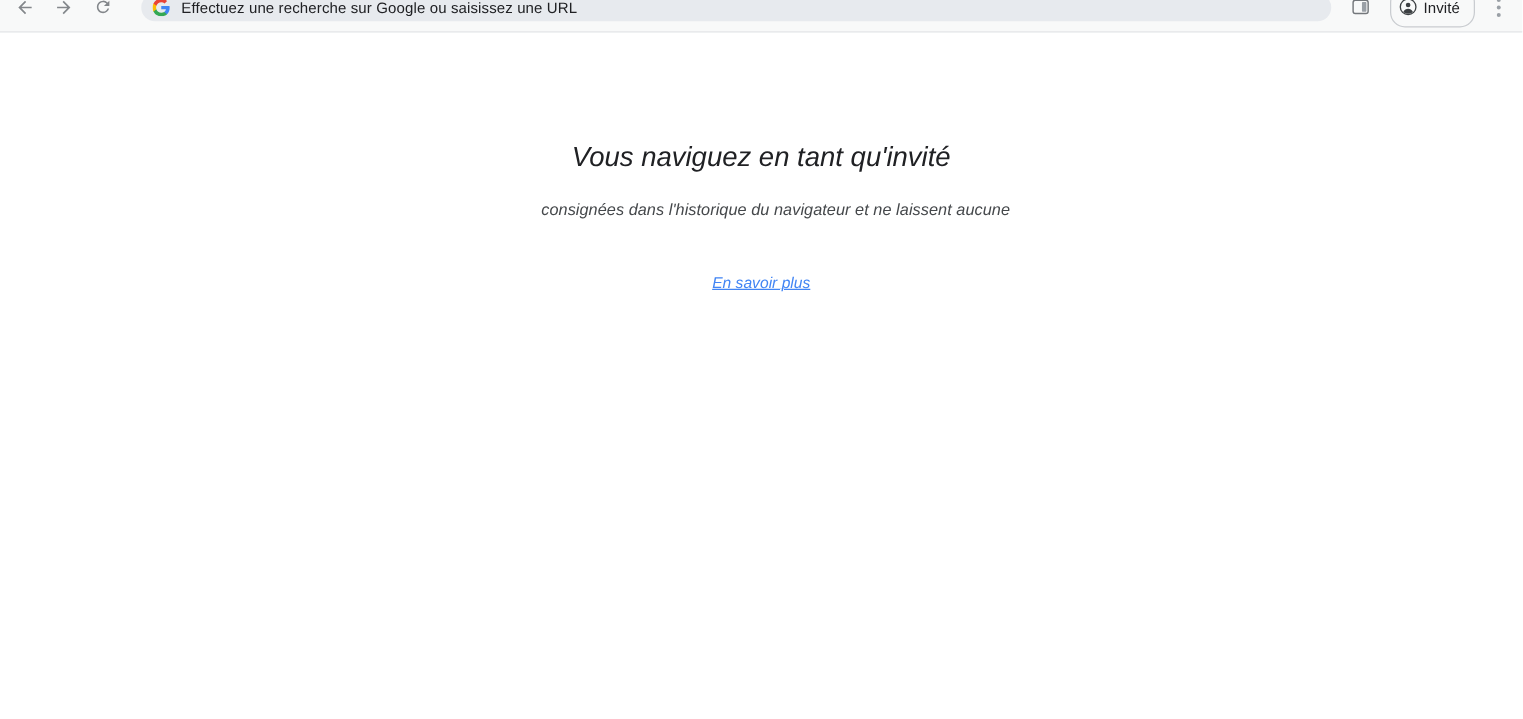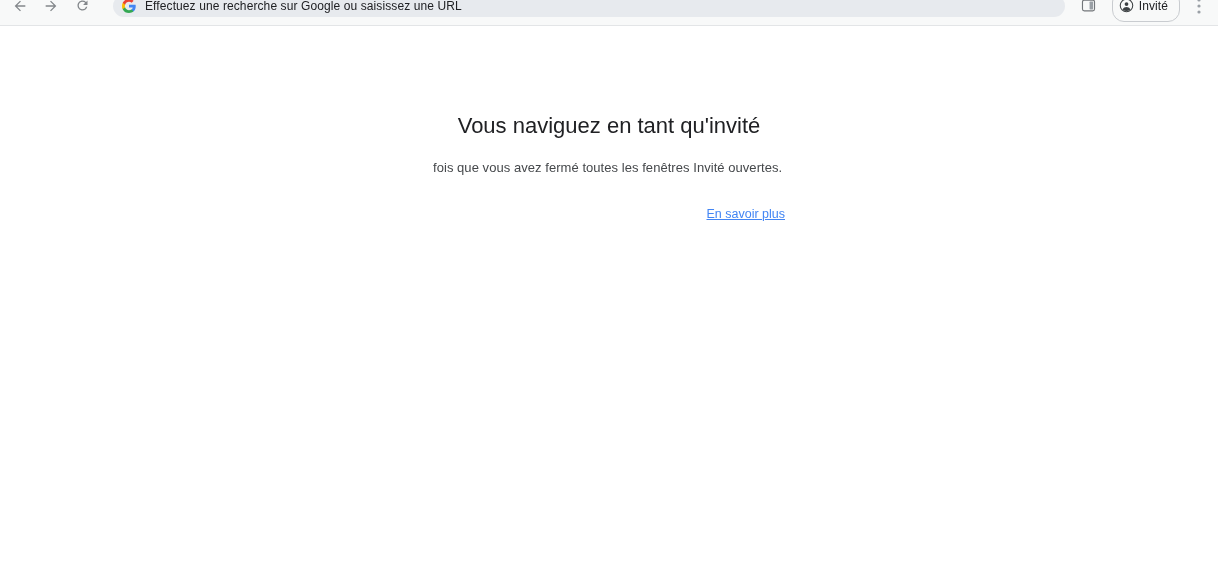--- a/index.html
+++ b/index.html
@@ -101,40 +101,41 @@
     display: flex;
     align-items: center;
     justify-content: center;
     cursor: pointer;
   }
 
   
   .guest-content {
     width: 352px;
     margin: 85px auto 0 auto;
+    font-style: italic;
   }
   .guest-title {
     font-size: 22px;
     font-weight: 400;
     color: #202124;
     text-align: center;
     margin: 0 0 18px 0;
     line-height: 30px;
     white-space: nowrap;
   }
   .guest-body {
     font-size: 13px;
     line-height: 17.4px;
     color: #45484b;
     letter-spacing: 0.05px;
   }
   .guest-body .line { white-space: nowrap; }
   .learn-more-wrap {
-    text-align: right;
-    margin-top: 28px;
+    text-align: center;
+    margin-top: 41px;
   }
   .learn-more {
     font-size: 12.5px;
     color: #4285f4;
     text-decoration: underline;
     cursor: pointer;
   }
 </style>
 </head>
 <body>
@@ -204,18 +205,18 @@
         <circle cx="2" cy="8" r="1.6" fill="#9aa0a6"></circle>
         <circle cx="2" cy="14" r="1.6" fill="#9aa0a6"></circle>
       </svg>
     </span>
   </button>
 </div>
 
 <div class="guest-content">
   <h1 class="guest-title">Vous naviguez en tant qu'invité</h1>
   <div class="guest-body">
-    <div class="line">fois que vous avez fermé toutes les fenêtres Invité ouvertes.</div>
+    <div class="line">consignées dans l'historique du navigateur et ne laissent aucune</div>
   </div>
   <div class="learn-more-wrap">
     <a class="learn-more" href="#">En savoir plus</a>
   </div>
 </div>
 
 </body></html>

